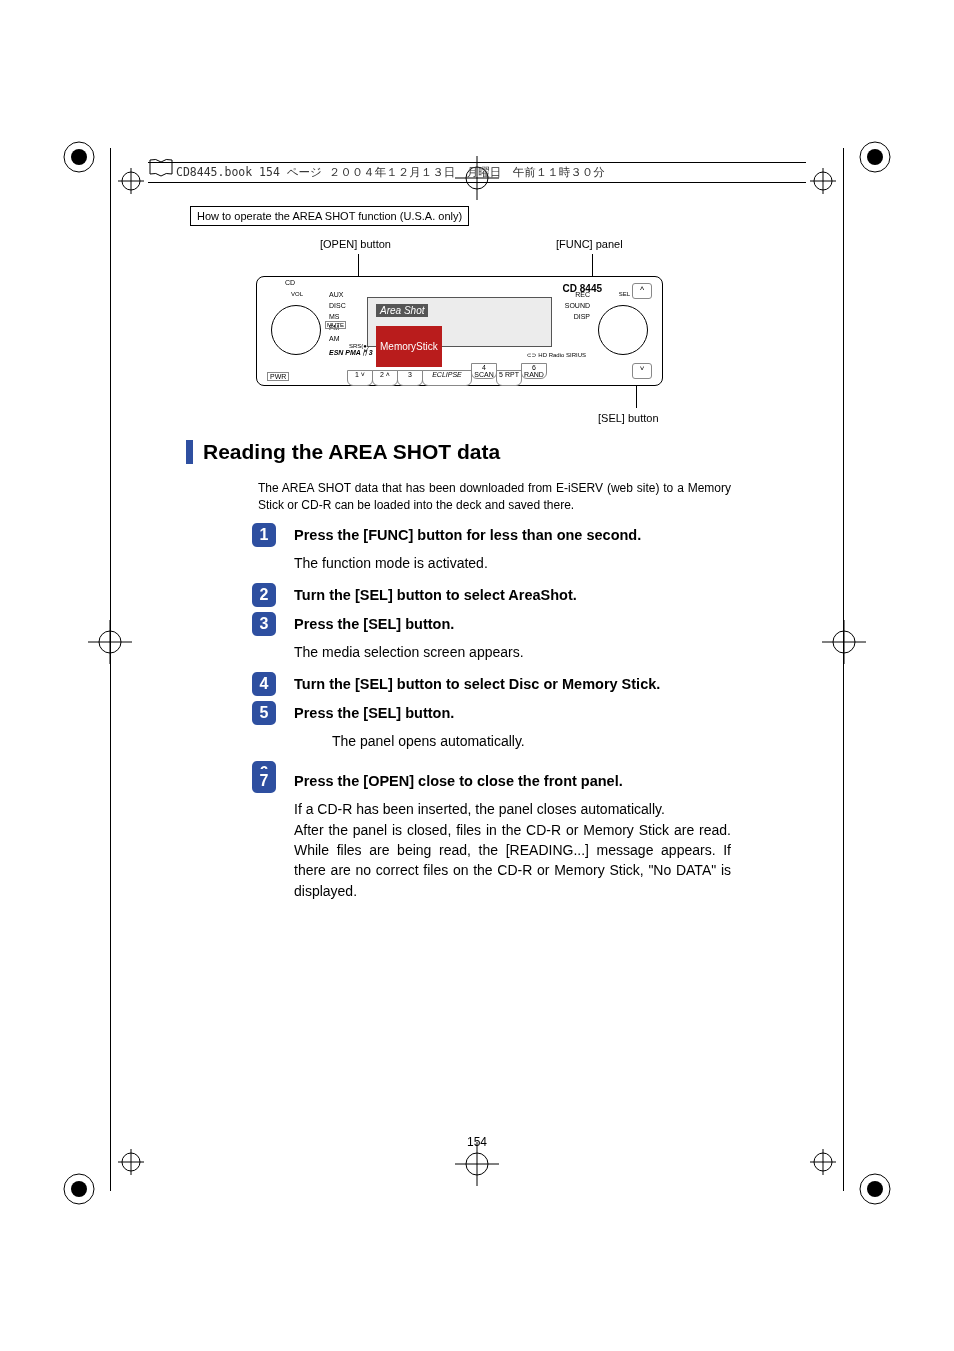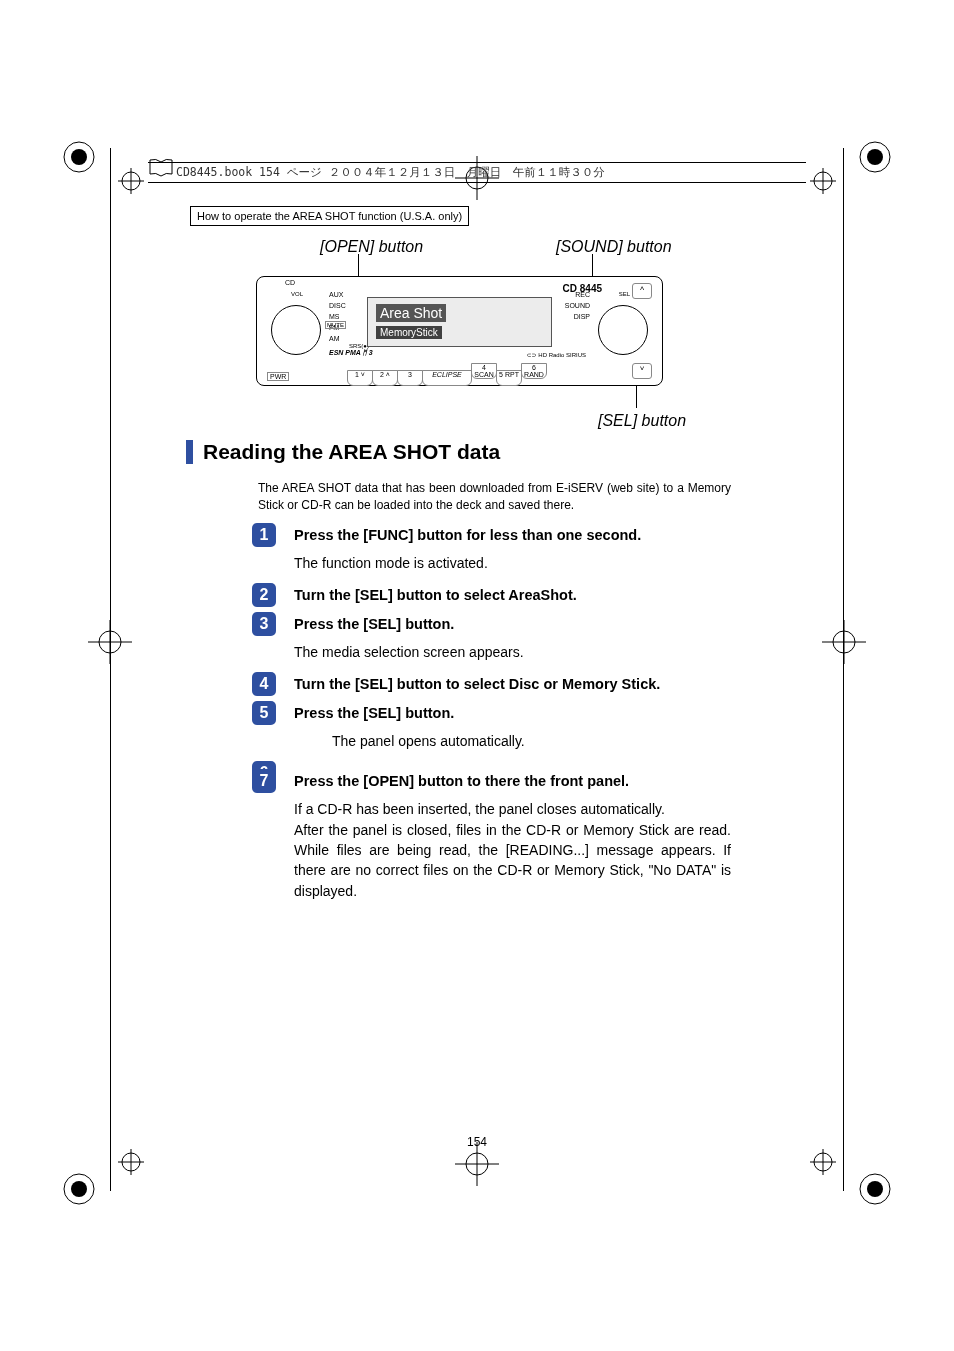--- a/index.html
+++ b/index.html
@@ -83,22 +83,21 @@
     left: 186px;
     width: 545px;
   }
 
   .callouts {
     position: relative;
     height: 190px;
   }
   .callout-label {
     position: absolute;
-    font-size: 16px;
-    font-style: italic;
+    font-size: 11px;
   }
   .callout-open { top: 2px; left: 134px; }
   .callout-func { top: 2px; left: 370px; }
   .callout-sel  { top: 176px; left: 412px; }
   .callout-line {
     position: absolute;
     background: #000;
   }
 
   .device {
@@ -122,25 +121,25 @@
   .device .dial.right { right: 14px; }
   .device .screen {
     position: absolute;
     top: 20px; left: 110px; right: 110px; height: 48px;
     border: 1px solid #555;
     background: #ececec;
     font-size: 9px;
   }
   .device .screen .line1 {
     position: absolute; top: 6px; left: 8px;
-    background: #555; color: #fff; padding: 1px 4px; font-size: 14px;
+    background: #555; color: #fff; padding: 1px 4px; font-size: 10px; font-style: italic;
   }
   .device .screen .line2 {
     position: absolute; top: 28px; left: 8px;
-    background: #404040; color: #fff; padding: 1px 4px; font-size: 10px; text-align: right;
+    background: #b91c1c; color: #fff; padding: 15px 4px; font-size: 10px; text-align: right;
   }
   .device .model {
     position: absolute; top: 6px; right: 60px; font-size: 10px; font-weight: bold;
   }
   .device .brow {
     position: absolute; bottom: 4px; left: 90px; right: 90px; height: 18px;
   }
   .device .brow span {
     display: inline-block; width: 24px; height: 14px;
     border: 1px solid #888; font-size: 7px; text-align: center;
@@ -288,21 +287,21 @@
 <div class="book-icon"><svg viewBox="0 0 26 20">
       <path d="M2 2 Q8 0 13 4 Q18 0 24 2 L24 16 Q18 14 13 18 Q8 14 2 16 Z" fill="none" stroke="#000"></path>
     </svg></div>
 <div class="book-header">CD8445.book  154 ページ  ２００４年１２月１３日　月曜日　午前１１時３０分</div>
 
 <div class="section-header">How to operate the AREA SHOT function (U.S.A. only)</div>
 
 <div class="content">
   <div class="callouts">
     <div class="callout-label callout-open">[OPEN] button</div>
-    <div class="callout-label callout-func">[SOUND] button</div>
+    <div class="callout-label callout-func">[FUNC] panel</div>
     <div class="callout-line" style="top:18px;left:172px;width:1px;height:66px;"></div>
     <div class="callout-line" style="top:18px;left:406px;width:1px;height:36px;"></div>
     <div class="callout-line" style="top:130px;left:450px;width:1px;height:42px;"></div>
 
     <div class="device">
       <div class="dial left"></div>
       <div class="dial right"></div>
       <div style="position:absolute;top:2px;left:28px;font-size:7px">CD</div>
       <div style="position:absolute;top:14px;left:34px;font-size:6px">VOL</div>
       <div class="txtL"><span style="white-space:pre;">AUX
@@ -358,20 +357,20 @@
       <div class="step">
         <div class="step-num">5</div>
         <div class="step-title">Press the [SEL] button.</div>
         <div class="step-body" style="white-space: pre-line; margin-left: 38px;">The panel opens automatically.</div>
       </div>
       <div class="step">
         <div class="step-num">6</div>
       </div>
       <div class="step">
         <div class="step-num">7</div>
-        <div class="step-title">Press the [OPEN] button to there the front panel.</div>
+        <div class="step-title">Press the [OPEN] close to close the front panel.</div>
         <div class="step-body" style="white-space: pre-line; margin-top: 8px;">If a CD-R has been inserted, the panel closes automatically.
 After the panel is closed, files in the CD-R or Memory Stick are read. While files are being read, the [READING...] message appears. If there are no correct files on the CD-R or Memory Stick, "No DATA" is displayed.</div>
       </div>
     </div>
 </div>
 
 <div class="page-num">154</div>
 
 </body></html>

